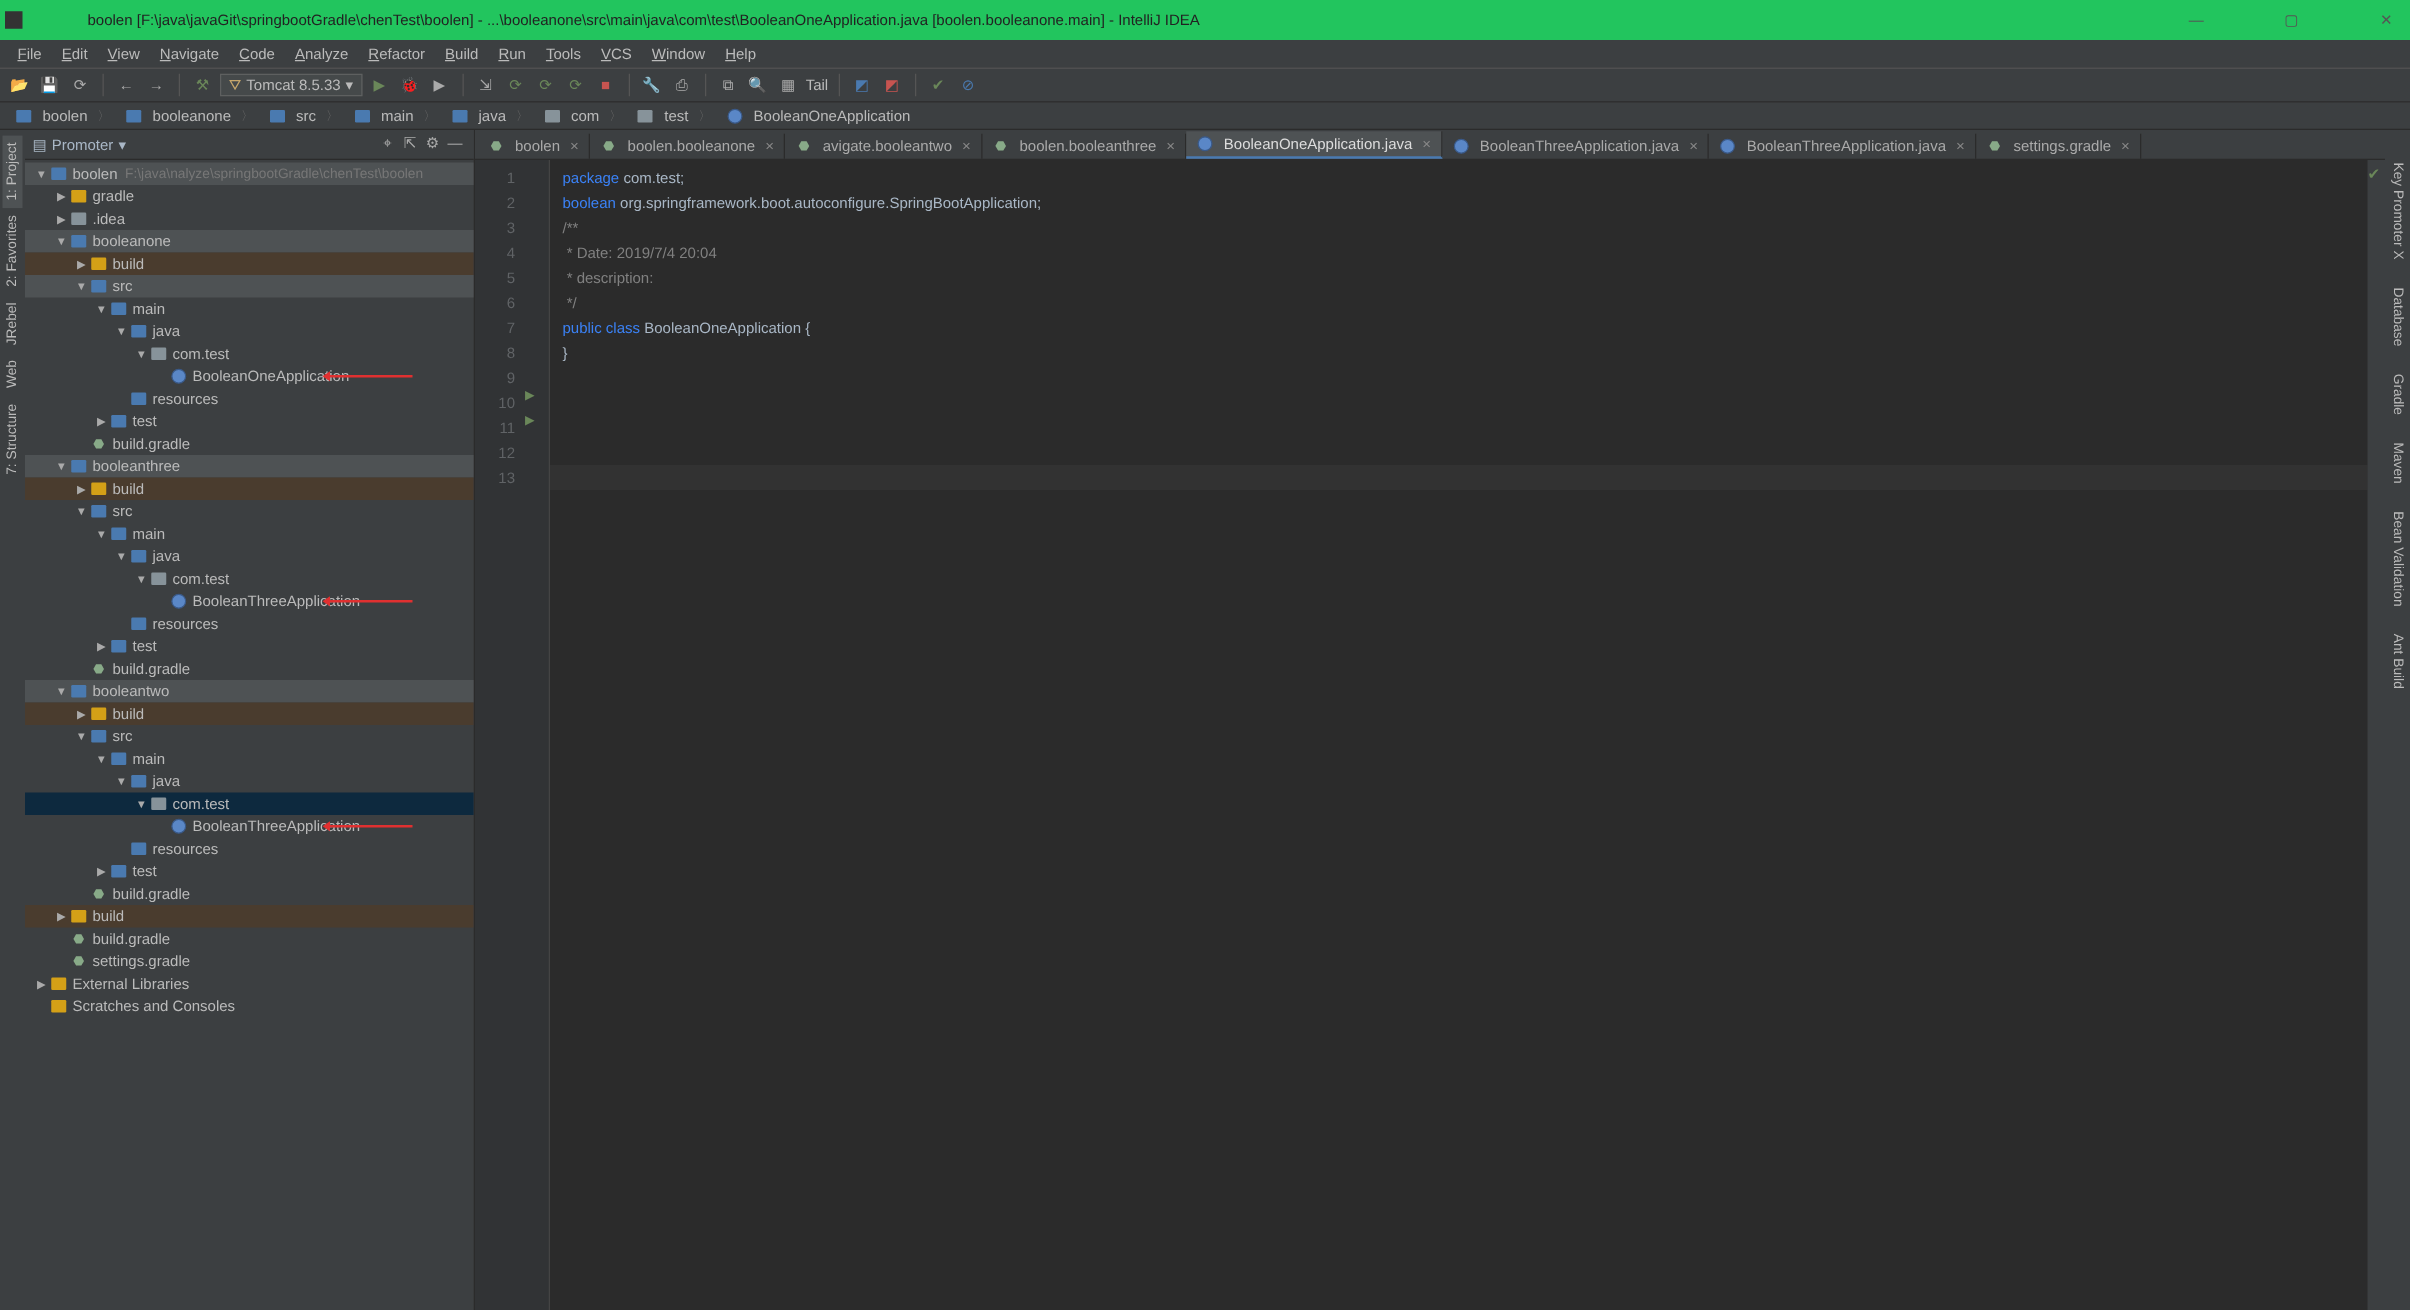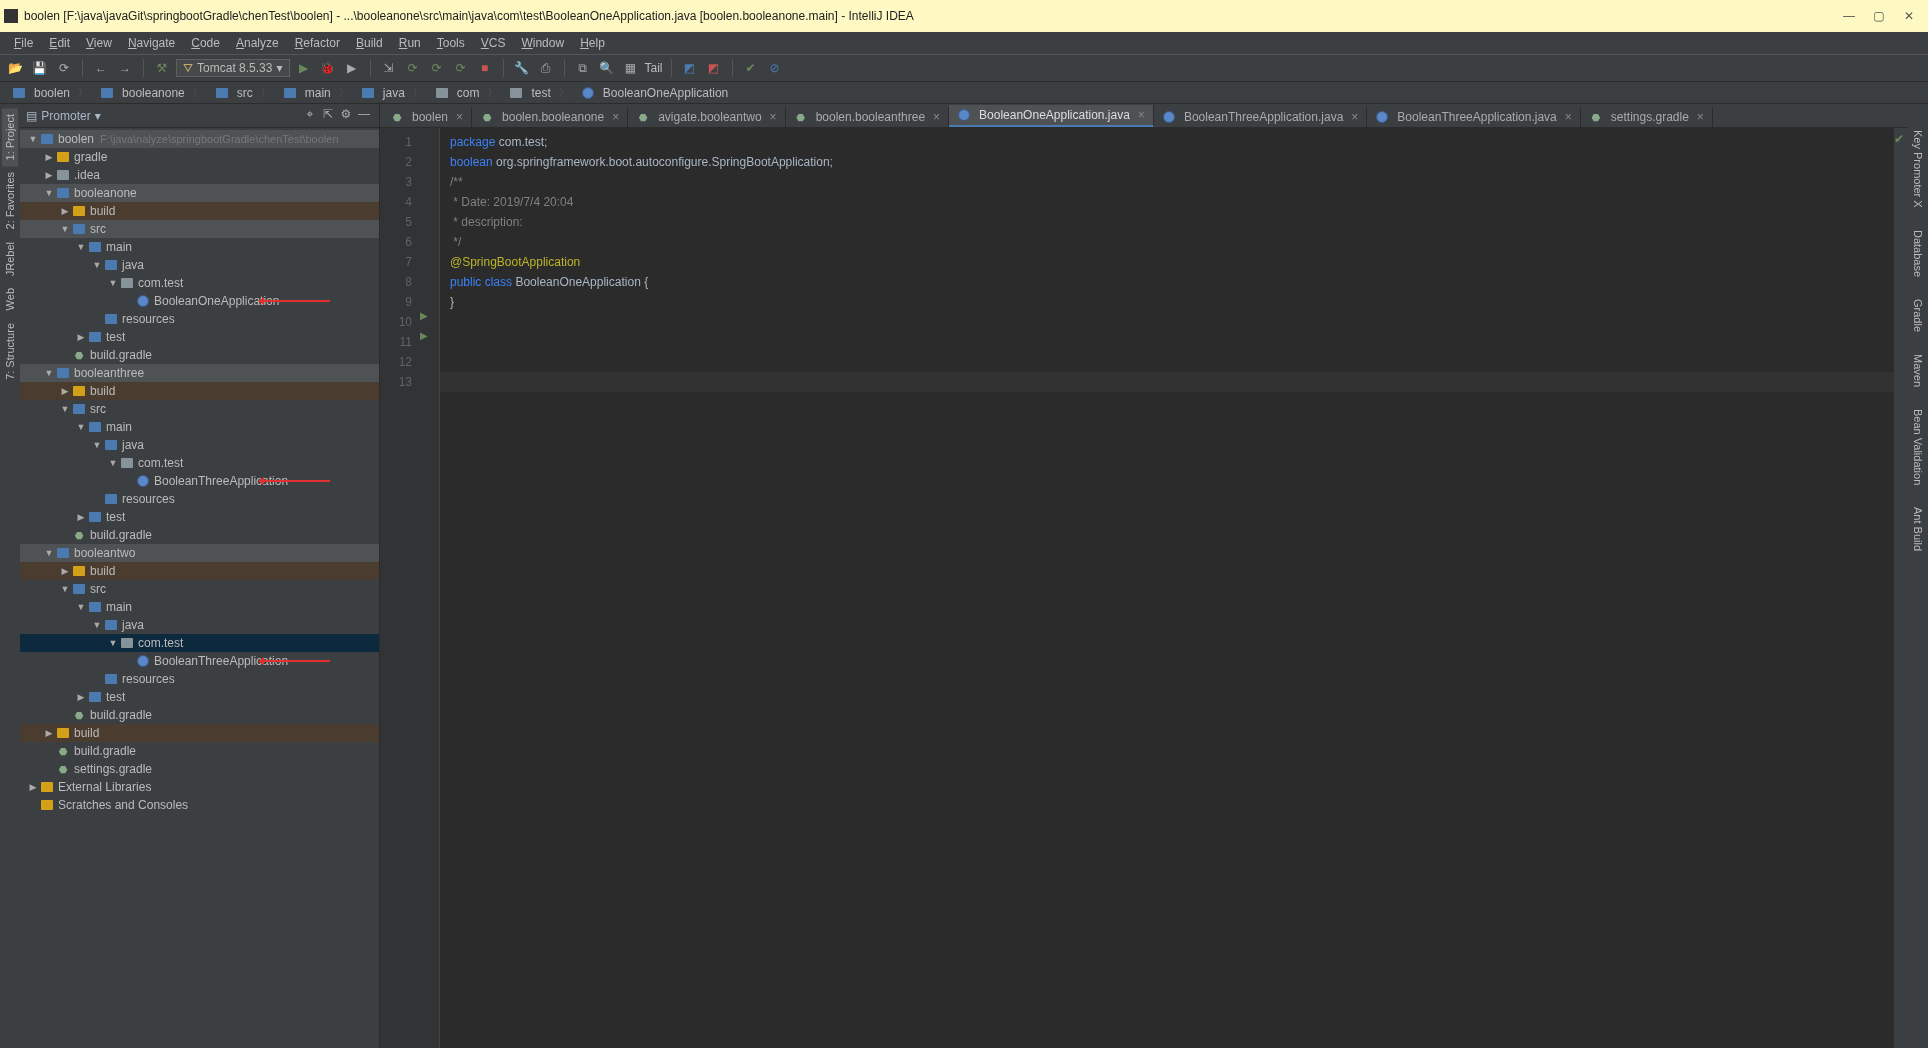--- a/index.html
+++ b/index.html
@@ -1,19 +1,19 @@
 <!DOCTYPE html>
 <html><head>
 <meta charset="utf-8">
 <style>
 * { margin: 0; padding: 0; box-sizing: border-box; font-family: "Segoe UI", Arial, sans-serif; font-size: 12px; }
 body { background: #2b2b2b; color: #a9b7c6; overflow: hidden; width: 1928px; height: 1048px; }
 
 
-.title-bar { height: 24px; background: #fef9c3; color: #000; display: flex; align-items: center; padding: 16px 4px; }
+.title-bar { height: 24px; background: #22c55e; color: #000; display: flex; align-items: center; padding: 16px 4px; gap: 46px; }
 .title-bar .idea-icon { width: 14px; height: 14px; background: #333; margin-right: 6px; display: inline-block; }
 .title-bar .title-text { flex: 1; font-size: 12px; color: #222; }
 .title-bar .win-btn { width: 30px; text-align: center; color: #555; cursor: pointer; }
 
 
 .menu-bar { height: 22px; background: #3c3f41; display: flex; align-items: center; padding: 0 6px; }
 .menu-item { padding: 2px 8px; color: #bbbbbb; cursor: pointer; }
 .menu-item .mn { text-decoration: underline; }
 
 
@@ -595,21 +595,20 @@
       <div class="code" id="code">
           <div class="cursor-line" style="top: 244px;"></div>
           <div class="code-line"><span class="kw">package</span> com.test;</div>
           <div class="code-line"></div>
           <div class="code-line"><span class="kw">boolean</span> org.springframework.boot.autoconfigure.<span class="cls">SpringBootApplication</span>;</div>
           <div class="code-line"></div>
           <div class="code-line"><span class="cmt">/**</span></div>
           <div class="code-line"><span class="cmt"> * Date: 2019/7/4 20:04</span></div>
           <div class="code-line"><span class="cmt"> * description:</span></div>
           <div class="code-line"><span class="cmt"> */</span></div>
-          <div class="code-line"><span class="ann">@SpringBootApplication</span></div>
           <div class="code-line"><span class="kw">public class</span> <span class="cls">BooleanOneApplication</span> {</div>
           <div class="code-line">}</div>
           <div class="code-line"></div>
         </div>
       <div class="editor-scroll">
         <span class="check">✔</span>
       </div>
     </div>
   </div>
 

